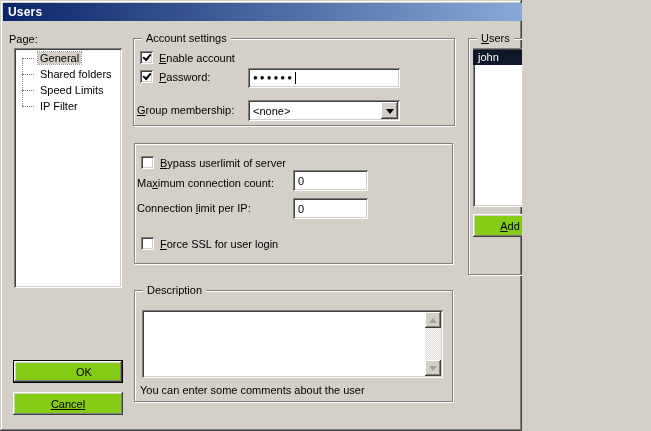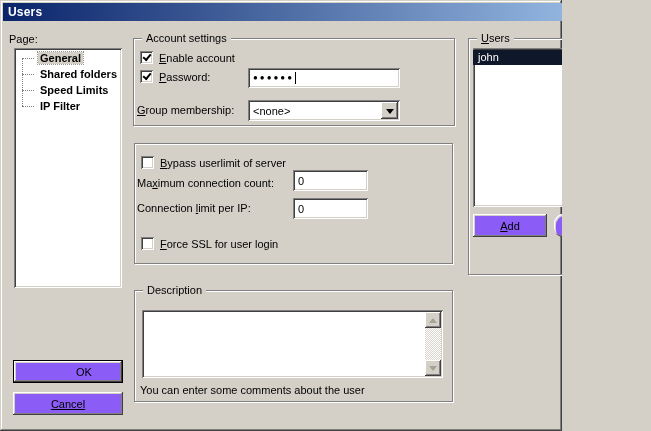--- a/index.html
+++ b/index.html
@@ -3,21 +3,21 @@
 <meta charset="utf-8">
 <style>
   html,body { margin:0; padding:0; background:#d4d0c8; }
   * { box-sizing:border-box; }
   body, button, input {
     font-family:"Liberation Sans", sans-serif;
     font-size:11px;
     color:#000;
   }
   .dialog {
-    position:relative; width:562px; height:431px; background:#d4d0c8;
+    position:relative; width:522px; height:431px; background:#d4d0c8;
     box-shadow: inset -1px -1px 0 #404040, inset 1px 1px 0 #d4d0c8,
                 inset -2px -2px 0 #808080, inset 2px 2px 0 #ffffff;
     overflow:hidden;
   }
   .titlebar {
     position:absolute; left:3px; top:3px; width:645px; height:18px;
     background:linear-gradient(to right,#0a246a,#a6caf0);
     display:flex; align-items:center;
   }
   .title-text { color:#fff; font-weight:bold; font-size:12px; padding-left:5px; letter-spacing:0.2px; }
@@ -62,21 +62,21 @@
   .caret { display:inline-block; width:1px; height:12px; background:#000; margin-left:1px; }
   .combo-arrow-btn {
     position:absolute; right:2px; top:2px; width:17px; height:17px;
     background:#d4d0c8;
     box-shadow: inset -1px -1px 0 #404040, inset 1px 1px 0 #ffffff,
                 inset -2px -2px 0 #808080, inset 2px 2px 0 #d4d0c8;
     display:flex; align-items:center; justify-content:center;
   }
   .tri-down { width:0; height:0; border:4px solid transparent; border-top:5px solid #000; margin-top:5px; }
   .btn {
-    position:absolute; background:#8b5cf6; text-align:right;
+    position:absolute; background:#84cc16; text-align:right;
     box-shadow: inset -1px -1px 0 #404040, inset 1px 1px 0 #ffffff,
                 inset -2px -2px 0 #808080, inset 2px 2px 0 #d4d0c8;
     display:flex; align-items:center; justify-content:center;
   }
   .btn.default { border:1px solid #000; }
   .listbox { position:absolute; background:#fff;
     box-shadow: inset 1px 1px 0 #808080, inset -1px -1px 0 #ffffff,
                 inset 2px 2px 0 #404040, inset -2px -2px 0 #d4d0c8;
     overflow:hidden; padding-top:2px;
   }
@@ -112,21 +112,21 @@
         <svg width="9" height="8" viewBox="0 0 9 8">
           <line x1="1" y1="1" x2="7" y2="7" stroke="#000" stroke-width="1.4"></line>
           <line x1="7" y1="1" x2="1" y2="7" stroke="#000" stroke-width="1.4"></line>
         </svg>
       </span>
     </div>
   </div>
 
   <div class="label" style="left:9px; top:33px;">Page:</div>
 
-  <div class="listbox" style="left:14px; top:48px; width:108px; height:240px;font-weight:bold;">
+  <div class="listbox" style="left:14px; top:48px; width:108px; height:240px;">
     <div class="tree-vline"></div>
     <div class="tree-item">
       <span class="tree-label sel">General</span>
     </div>
     <div class="tree-item">
       <span class="tree-label">Shared folders</span>
     </div>
     <div class="tree-item">
       <span class="tree-label">Speed Limits</span>
     </div>

